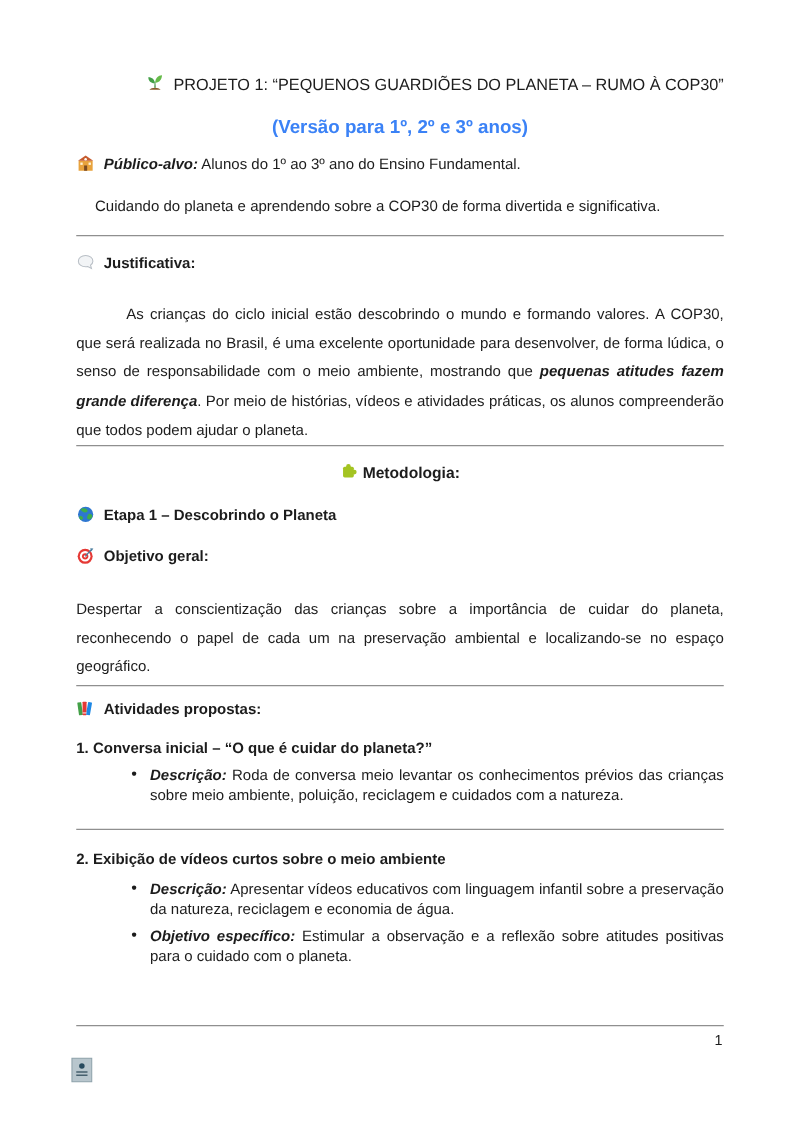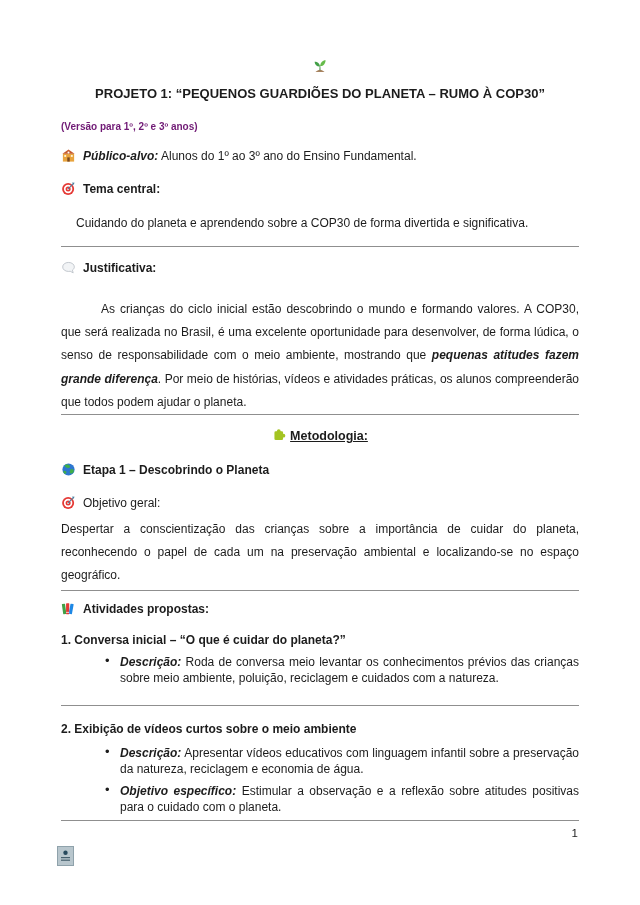--- a/index.html
+++ b/index.html
@@ -8,46 +8,46 @@
     font-family: "Liberation Sans", "DejaVu Sans", sans-serif;
     color: #1c1c1c;
     -webkit-font-smoothing: antialiased;
   }
   .page { position: relative; width: 640px; height: 905px; box-sizing: border-box; padding: 57px 61px 0 61px; }
 
   .icn { display: inline-block; vertical-align: -3px; }
   .rule { border: none; border-top: 1.5px solid #8f8f8f; height: 0; }
 
   .doc-title {
-    margin: 0 0 16px 0; font-size: 13px; font-weight: 700; line-height: 18px;
-    text-align: center; display: flex; align-items: center; justify-content: flex-end; gap: 7px; flex-direction: column;
+    margin: 0 0 16px 0; font-size: 13px; font-weight: 400; line-height: 18px;
+    text-align: center; display: flex; align-items: center; justify-content: flex-end; gap: 7px;
   }
   .doc-subtitle {
-    margin: 0 0 13px 0; font-size: 10px; font-weight: 700; line-height: 16px;
-    color: #701a75;
+    margin: 0 0 13px 0; font-size: 15px; font-weight: 700; line-height: 16px;
+    text-align: center; color: #3b82f6;
   }
   .line { font-size: 12px; line-height: 15px; }
   .line .icn { margin-right: 7px; }
   .meta-a { margin: 0 0 14px 0; }
   .meta-b { margin: 0 0 15px 0; }
   .tema-label { margin: 0 0 11px 0; font-weight: 700; }
   .plain { font-size: 12px; line-height: 16px; margin: 15px; }
   .rule-1 { margin: 15px 0 13px 0; }
   .justif-label { margin: 0 0 4px 0; font-weight: 700; }
   .para {
     font-size: 12px; line-height: 23.2px; text-align: justify; margin: 0;
   }
   .indent { text-indent: 40px; margin-top: 19px; }
   .rule-2 { margin: 0 0 12px 0; }
   .center-heading {
     margin: 0 0 12px 0; font-size: 12.5px; font-weight: 700; line-height: 15px;
-    text-align: left; display: flex; align-items: center; justify-content: center; gap: 3px; text-decoration: underline;
+    text-align: left; display: flex; align-items: center; justify-content: center; gap: 3px;
   }
   .etapa-label { margin: 16px 0 14px 0; font-weight: 700; }
-  .obj-label { margin: 0 0 4px 0; font-weight: 400; }
+  .obj-label { margin: 0 0 20px 0; font-weight: 700; }
   .rule-3 { margin: 2px 0 10px 0; }
   .ativ-label { margin: 0 0 13px 0; font-weight: 700; }
   .act-h { margin: 0 0 6px 0; font-size: 12px; font-weight: 700; line-height: 15px; }
   .act-h2 { margin: 0 0 8px 0; }
   ul.bullets { margin: 0; padding: 0 0 0 59px; list-style: none; }
   ul.bullets li {
     position: relative; font-size: 12px; line-height: 16.5px;
     text-align: justify; margin: 0 0 5px 0;
   }
   ul.bullets li::before {
@@ -86,32 +86,20 @@
         <path d="M1.5 6 L8 1.5 L14.5 6 Z" fill="#c65b2e"></path>
         <rect x="6.7" y="10" width="2.6" height="4.5" fill="#7a4a21"></rect>
         <rect x="3.5" y="7.5" width="2" height="2" fill="#fff3d8"></rect>
         <rect x="10.5" y="7.5" width="2" height="2" fill="#fff3d8"></rect>
         <circle cx="8" cy="4.7" r="1.1" fill="#fffdf5"></circle>
       </svg>
     </span><b>Público-alvo:</b><span> Alunos do 1º ao 3º ano do Ensino Fundamental.</span>
   </p>
 
 
-  <p class="line tema-label">
-    <span class="icn">
-      <svg width="15" height="15" viewBox="0 0 16 16">
-        <circle cx="7.6" cy="8.6" r="6.4" fill="#e53935"></circle>
-        <circle cx="7.6" cy="8.6" r="4.5" fill="#ffffff"></circle>
-        <circle cx="7.6" cy="8.6" r="2.7" fill="#e53935"></circle>
-        <circle cx="7.6" cy="8.6" r="1" fill="#ffffff"></circle>
-        <path d="M7.6 8.6 L12.6 3.2" stroke="#4a7d9e" stroke-width="1.1"></path>
-        <path d="M11.9 1.6 L14.6 1.9 L12.9 4.4 Z" fill="#4a7d9e"></path>
-      </svg>
-    </span><span>Tema central:</span>
-  </p>
   <p class="plain">Cuidando do planeta e aprendendo sobre a COP30 de forma divertida e significativa.</p>
 
   <div class="rule rule-1"></div>
 
   <p class="line justif-label">
     <span class="icn">
       <svg width="15" height="15" viewBox="0 0 16 16">
         <path d="M8 2.6 C4.4 2.6 1.8 4.7 1.8 7.4 C1.8 10.1 4.4 12.2 8 12.2 C8.6 12.2 9.2 12.1 9.8 12 L13 13.7 L12.2 10.8 C13.4 9.9 14.2 8.7 14.2 7.4 C14.2 4.7 11.6 2.6 8 2.6 Z" fill="#f2f4f6" stroke="#b9bfc6" stroke-width="0.9"></path>
       </svg>
     </span><span>Justificativa:</span>

